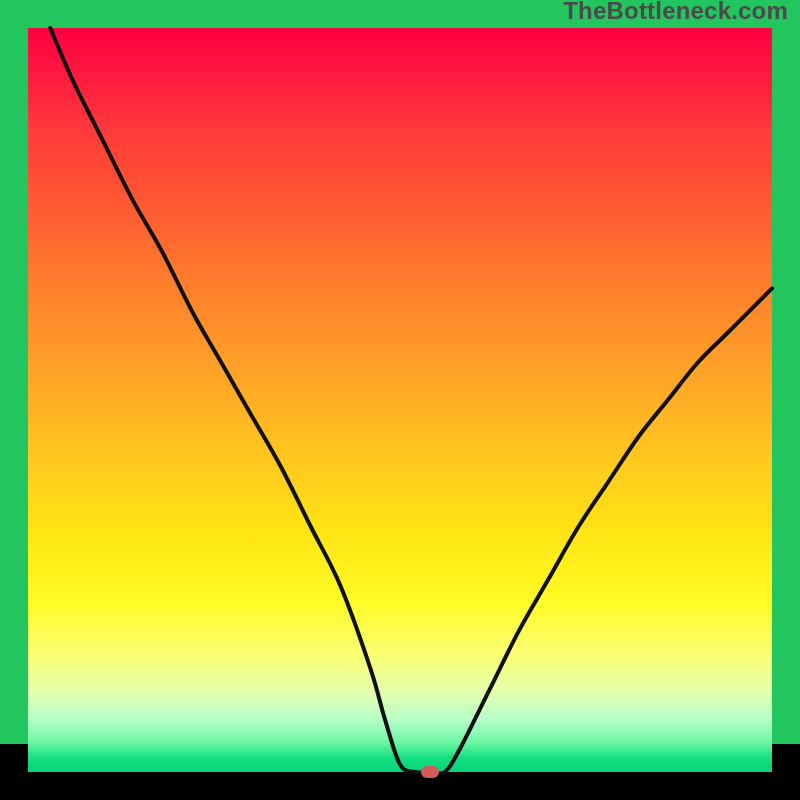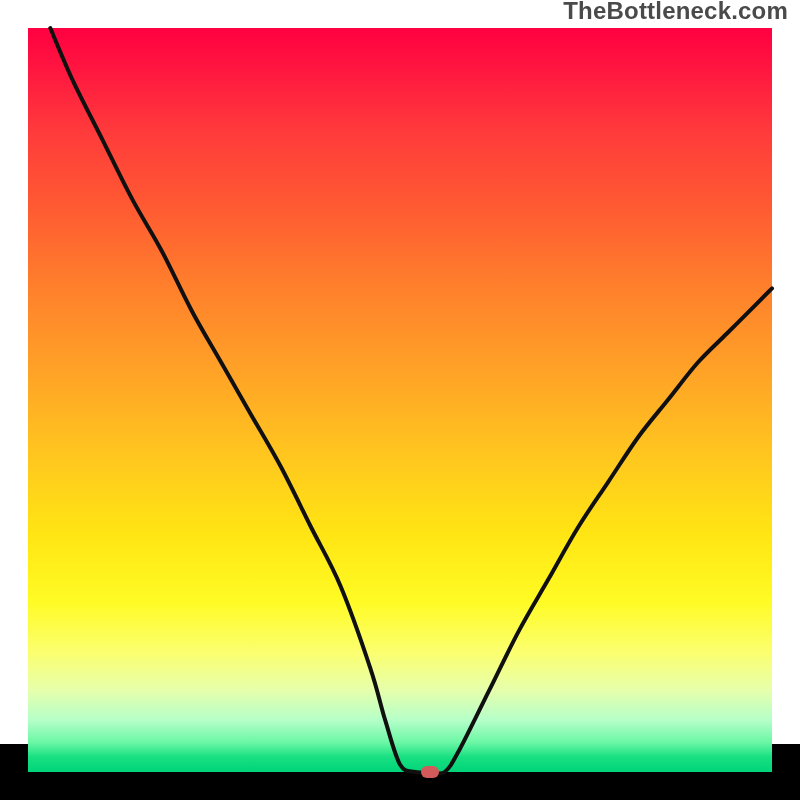--- a/index.html
+++ b/index.html
@@ -8,21 +8,21 @@
     width: 800px;
     height: 800px;
     background: #000;
     overflow: hidden;
     font-family: Arial, Helvetica, sans-serif;
   }
   .frame {
     position: relative;
     width: 800px;
     height: 744px;
-    background: #ffffff;
+    background: #22c55e;
   }
   .watermark {
     position: absolute;
     top: -3px;
     right: 12px;
     color: #4a4a4a;
     font-size: 24px;
     font-weight: 600;
     letter-spacing: 0.2px;
     z-index: 10;

